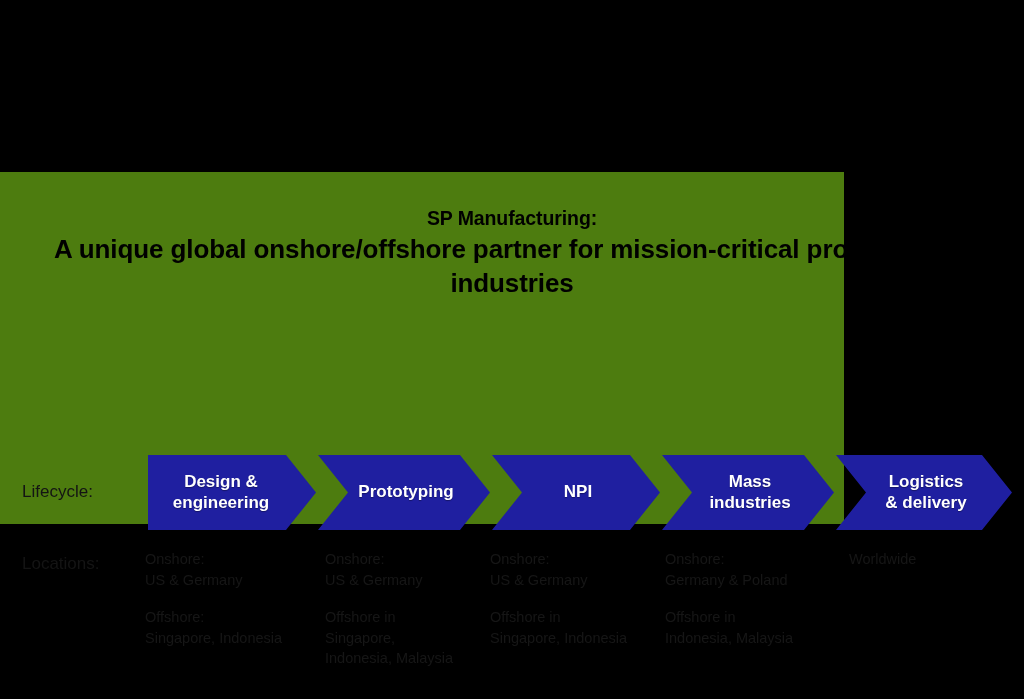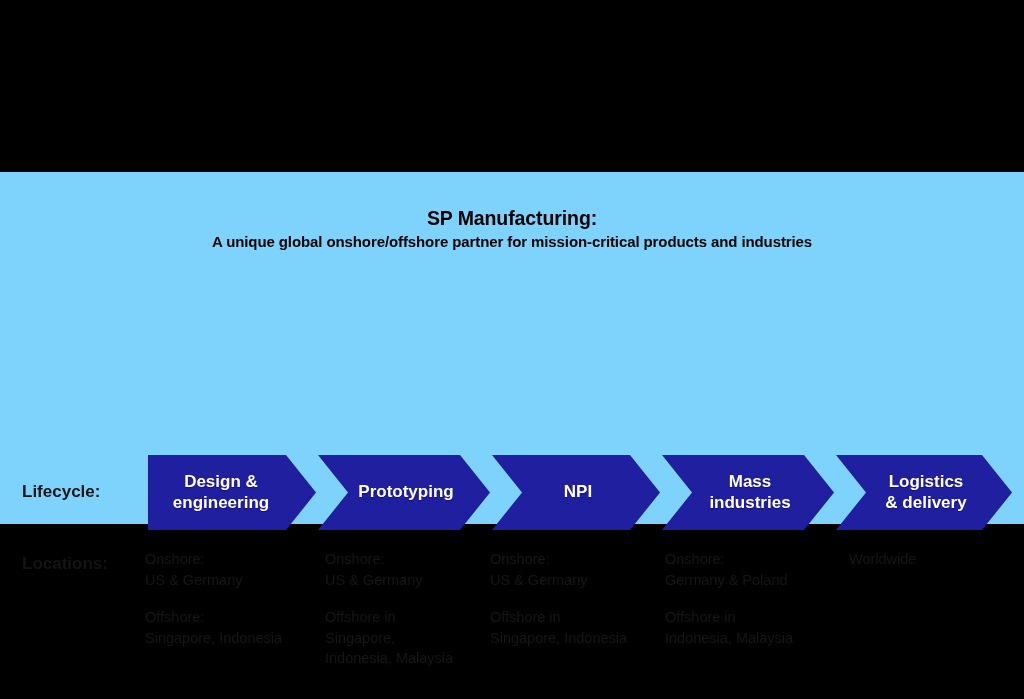--- a/index.html
+++ b/index.html
@@ -17,47 +17,47 @@
     position: relative;
     width: 1024px;
     height: 699px;
     background: #000000;
   }
   
   #slide {
     position: absolute;
     left: 0;
     top: 172px;
-    width: 1024px;
+    width: 844px;
     height: 352px;
-    background: #7dd3fc;
+    background: #4d7c0f;
   }
   
   #title-block {
     position: absolute;
     left: 0;
     top: 34px;
     width: 1024px;
     text-align: center;
     line-height: 1.32;
   }
   #title-block .tline {
     display: block;
     font-weight: bold;
     color: #000000;
     letter-spacing: -0.1px;
   }
   #title-line-1 { font-size: 19.5px; }
-  #title-line-2 { font-size: 15px; }
+  #title-line-2 { font-size: 26px; }
 
   
   .row-label {
     position: absolute;
     font-size: 17px;
-    font-weight: bold;
+    font-weight: normal;
     color: #141414;
     white-space: nowrap;
   }
   #lifecycle-label { left: 22px; top: 310px; }
   #locations-label { left: 22px; top: 382px; }
 
   
   #chevron-band {
     position: absolute;
     left: 148px;

